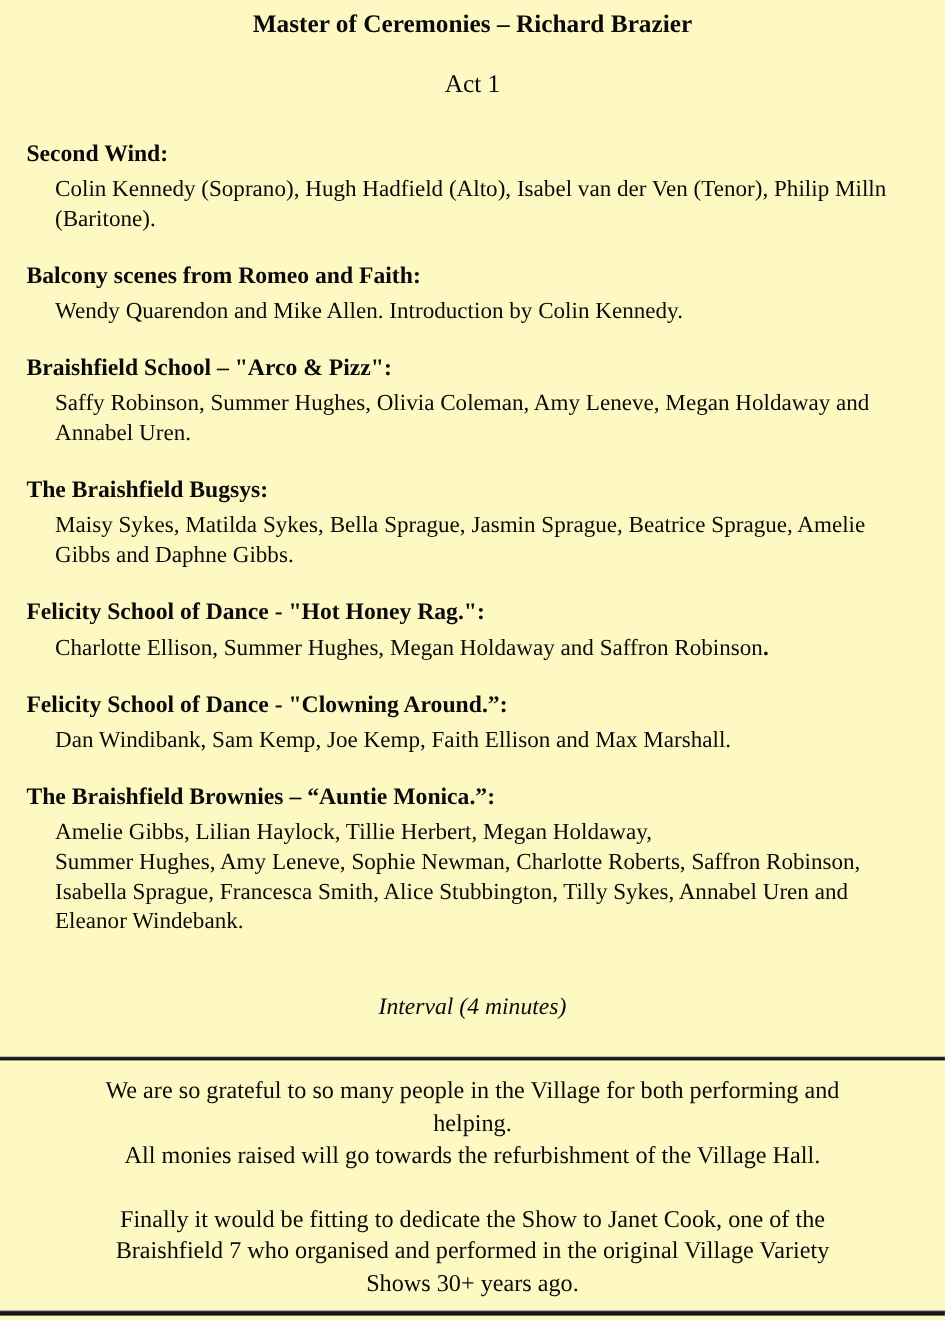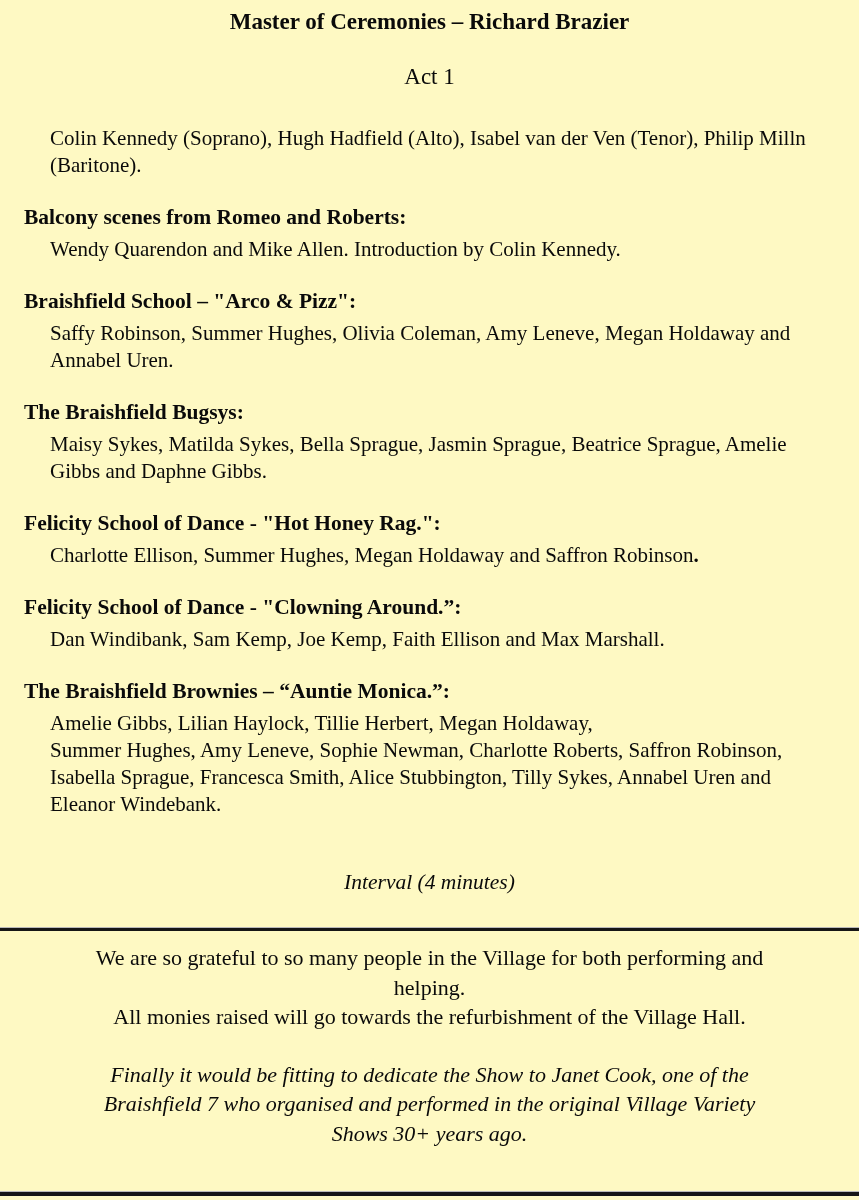--- a/index.html
+++ b/index.html
@@ -64,21 +64,21 @@
   }
   .footer-para {
     margin-top: 12px;
     margin-left: 18px;
     margin-right: 18px;
     text-align: center;
     font-size: 22px;
     line-height: 29.5px;
     white-space: pre-line;
   }
-  .footer-para.dedication { margin-top: 28px; font-style: italic; }
+  .footer-para.dedication { margin-top: 28px; }
   .bottom-bar {
     position: absolute;
     left: 0; right: 0;
     top: 1191px;
     height: 4px;
     background: #161616;
     border-top: 1px solid #b9b9b9;
   }
 </style>
 </head>
@@ -86,26 +86,27 @@
 
 <div class="page">
 
   <div class="doc-title">Master of Ceremonies – Richard Brazier</div>
 
   <div class="act-heading">Act 1</div>
 
   <div class="sections">
 
     <div class="section">
+      <div class="section-heading">Second Wind:</div>
       <div class="section-body">Colin Kennedy (Soprano), Hugh Hadfield (Alto), Isabel van der Ven (Tenor), Philip Milln
 (Baritone).</div>
     </div>
 
     <div class="section">
-      <div class="section-heading">Balcony scenes from Romeo and Roberts:</div>
+      <div class="section-heading">Balcony scenes from Romeo and Faith:</div>
       <div class="section-body">Wendy Quarendon and Mike Allen. Introduction by Colin Kennedy.</div>
     </div>
 
     <div class="section">
       <div class="section-heading">Braishfield School – "Arco &amp; Pizz":</div>
       <div class="section-body">Saffy Robinson, Summer Hughes, Olivia Coleman, Amy Leneve, Megan Holdaway and
 Annabel Uren.</div>
     </div>
 
     <div class="section">

